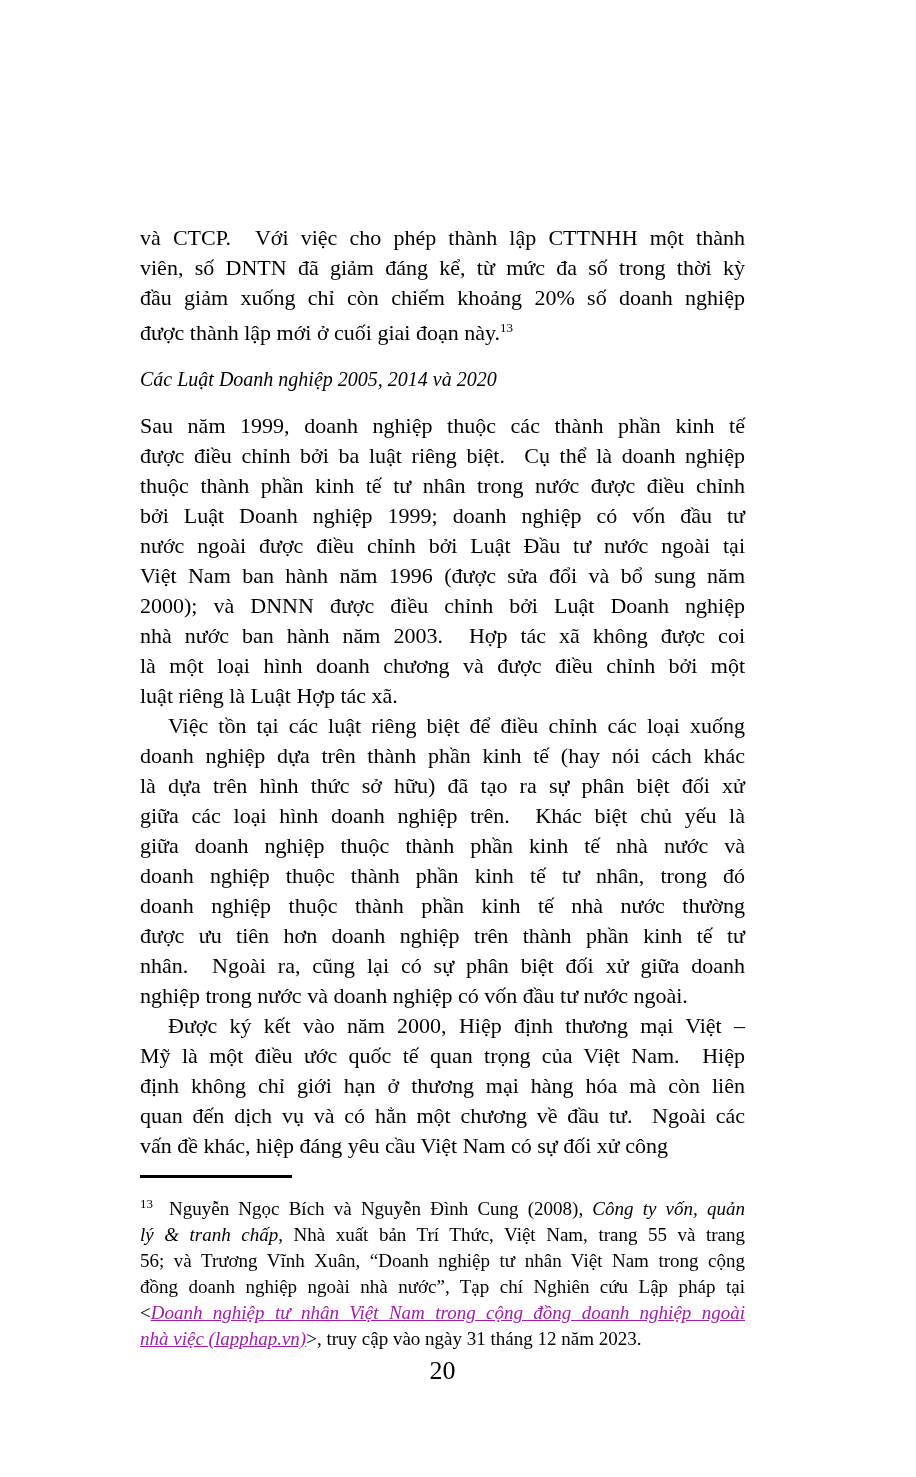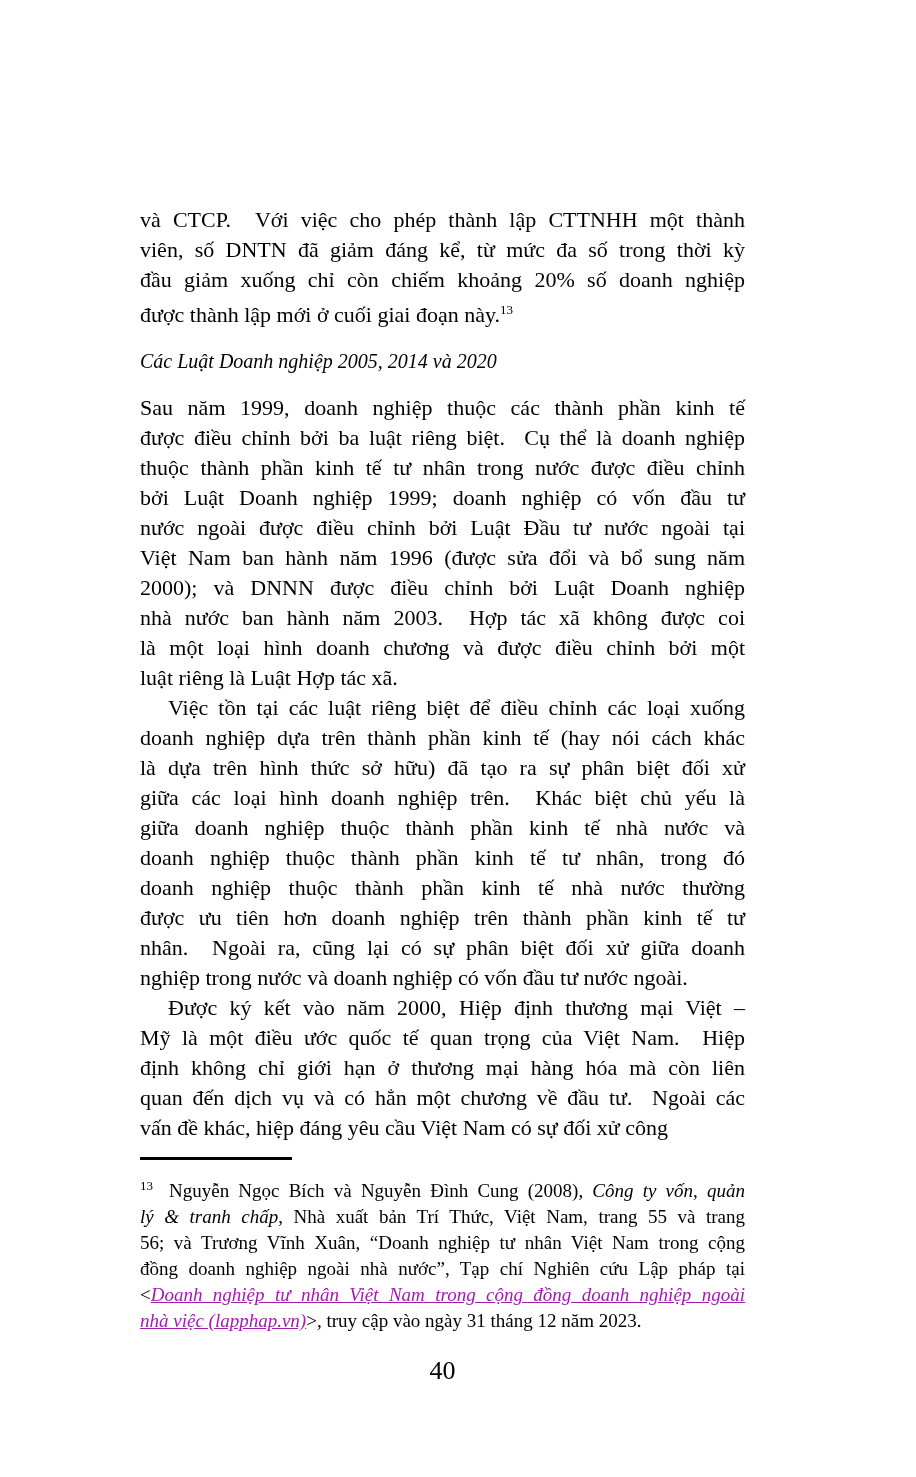--- a/index.html
+++ b/index.html
@@ -8,21 +8,21 @@
     width: 916px;
     height: 1477px;
     background: #ffffff;
     color: #000000;
     font-family: "Liberation Serif", "DejaVu Serif", serif;
     overflow: hidden;
   }
   .content {
     position: absolute;
     left: 140px;
-    top: 205px;
+    top: 223px;
     width: 605px;
   }
   .para { margin: 0; }
   .line {
     font-size: 22px;
     line-height: 30px;
     text-align: justify;
     text-align-last: justify;
     white-space: nowrap;
   }
@@ -133,14 +133,14 @@
       <div class="fn-line"><span class="fn-marker">13</span><span>Nguyễn Ngọc Bích và Nguyễn Đình Cung (2008), </span><span class="fn-italic">Công ty vốn, quản</span></div>
       <div class="fn-line"><span class="fn-italic">lý &amp; tranh chấp</span><span>, Nhà xuất bản Trí Thức, Việt Nam, trang 55 và trang</span></div>
       <div class="fn-line">56; và Trương Vĩnh Xuân, “Doanh nghiệp tư nhân Việt Nam trong cộng</div>
       <div class="fn-line">đồng doanh nghiệp ngoài nhà nước”, Tạp chí Nghiên cứu Lập pháp tại</div>
       <div class="fn-line"><span>&lt;</span><span class="fn-link">Doanh nghiệp tư nhân Việt Nam trong cộng đồng doanh nghiệp ngoài</span></div>
       <div class="fn-line last"><span class="fn-link">nhà việc (lapphap.vn)</span><span>&gt;, truy cập vào ngày 31 tháng 12 năm 2023.</span></div>
     </div>
 
   </div>
 
-  <div class="page-number">40</div>
+  <div class="page-number">20</div>
 </div>
 
 </body></html>

